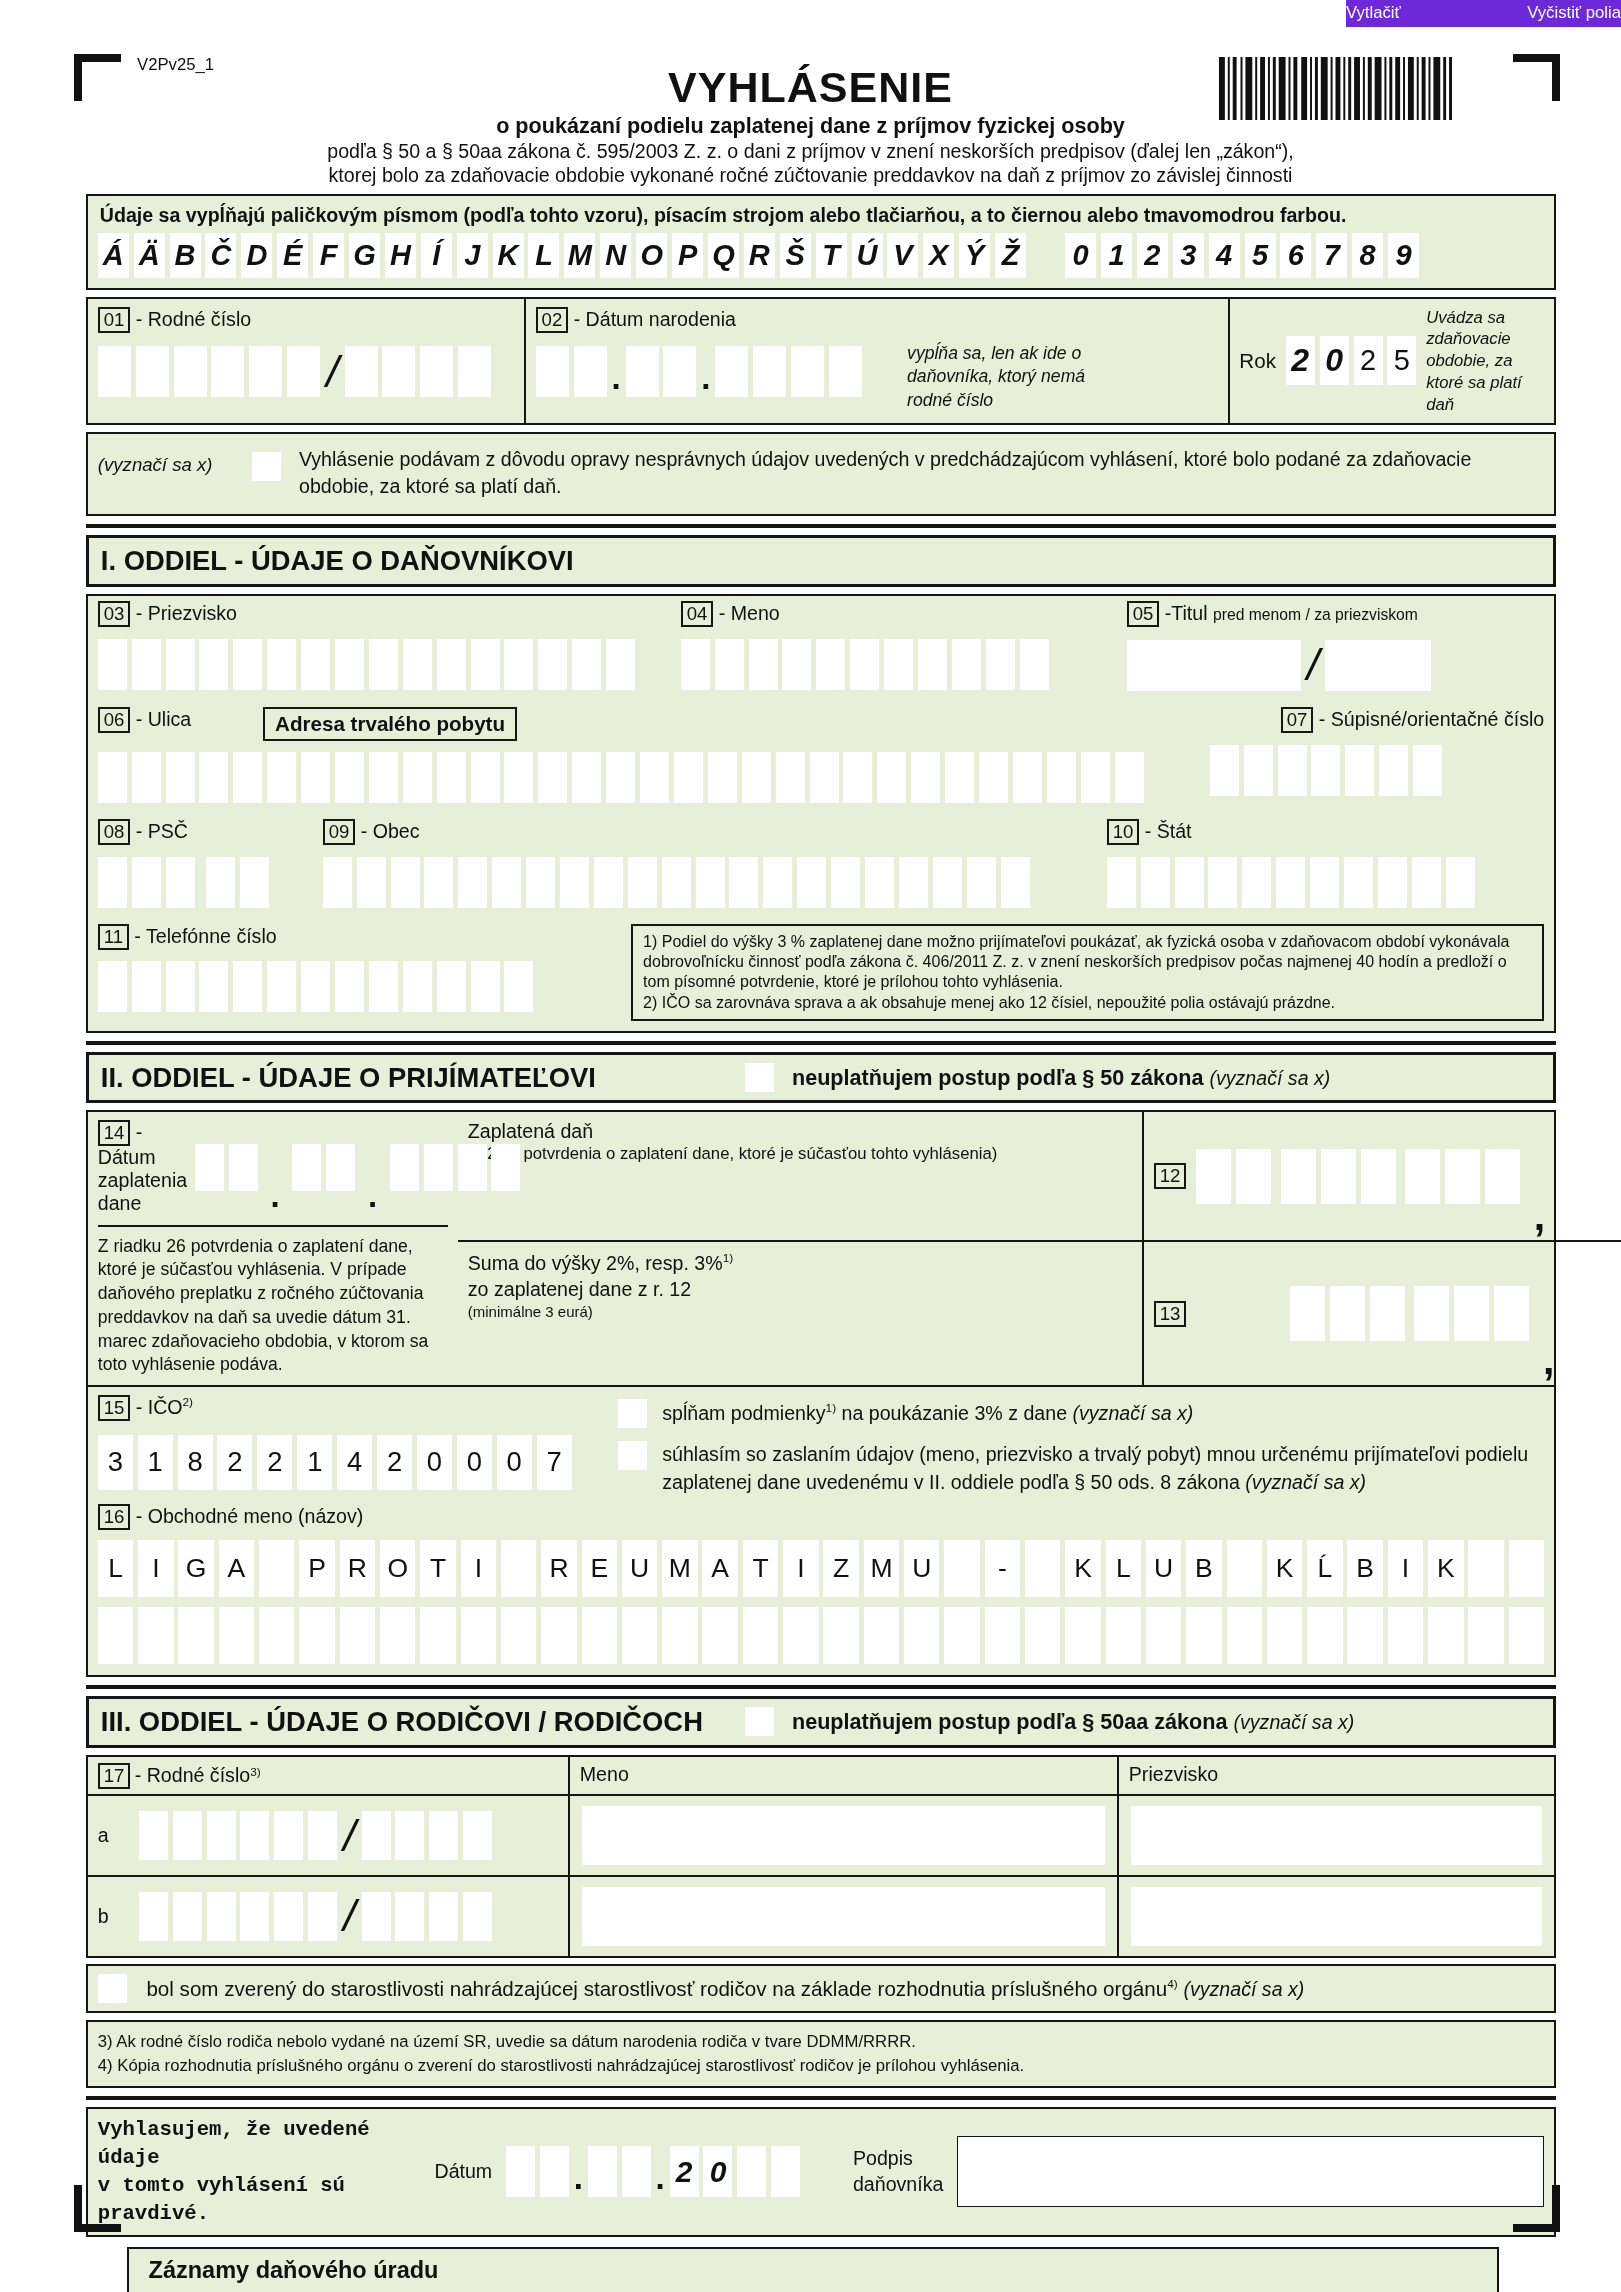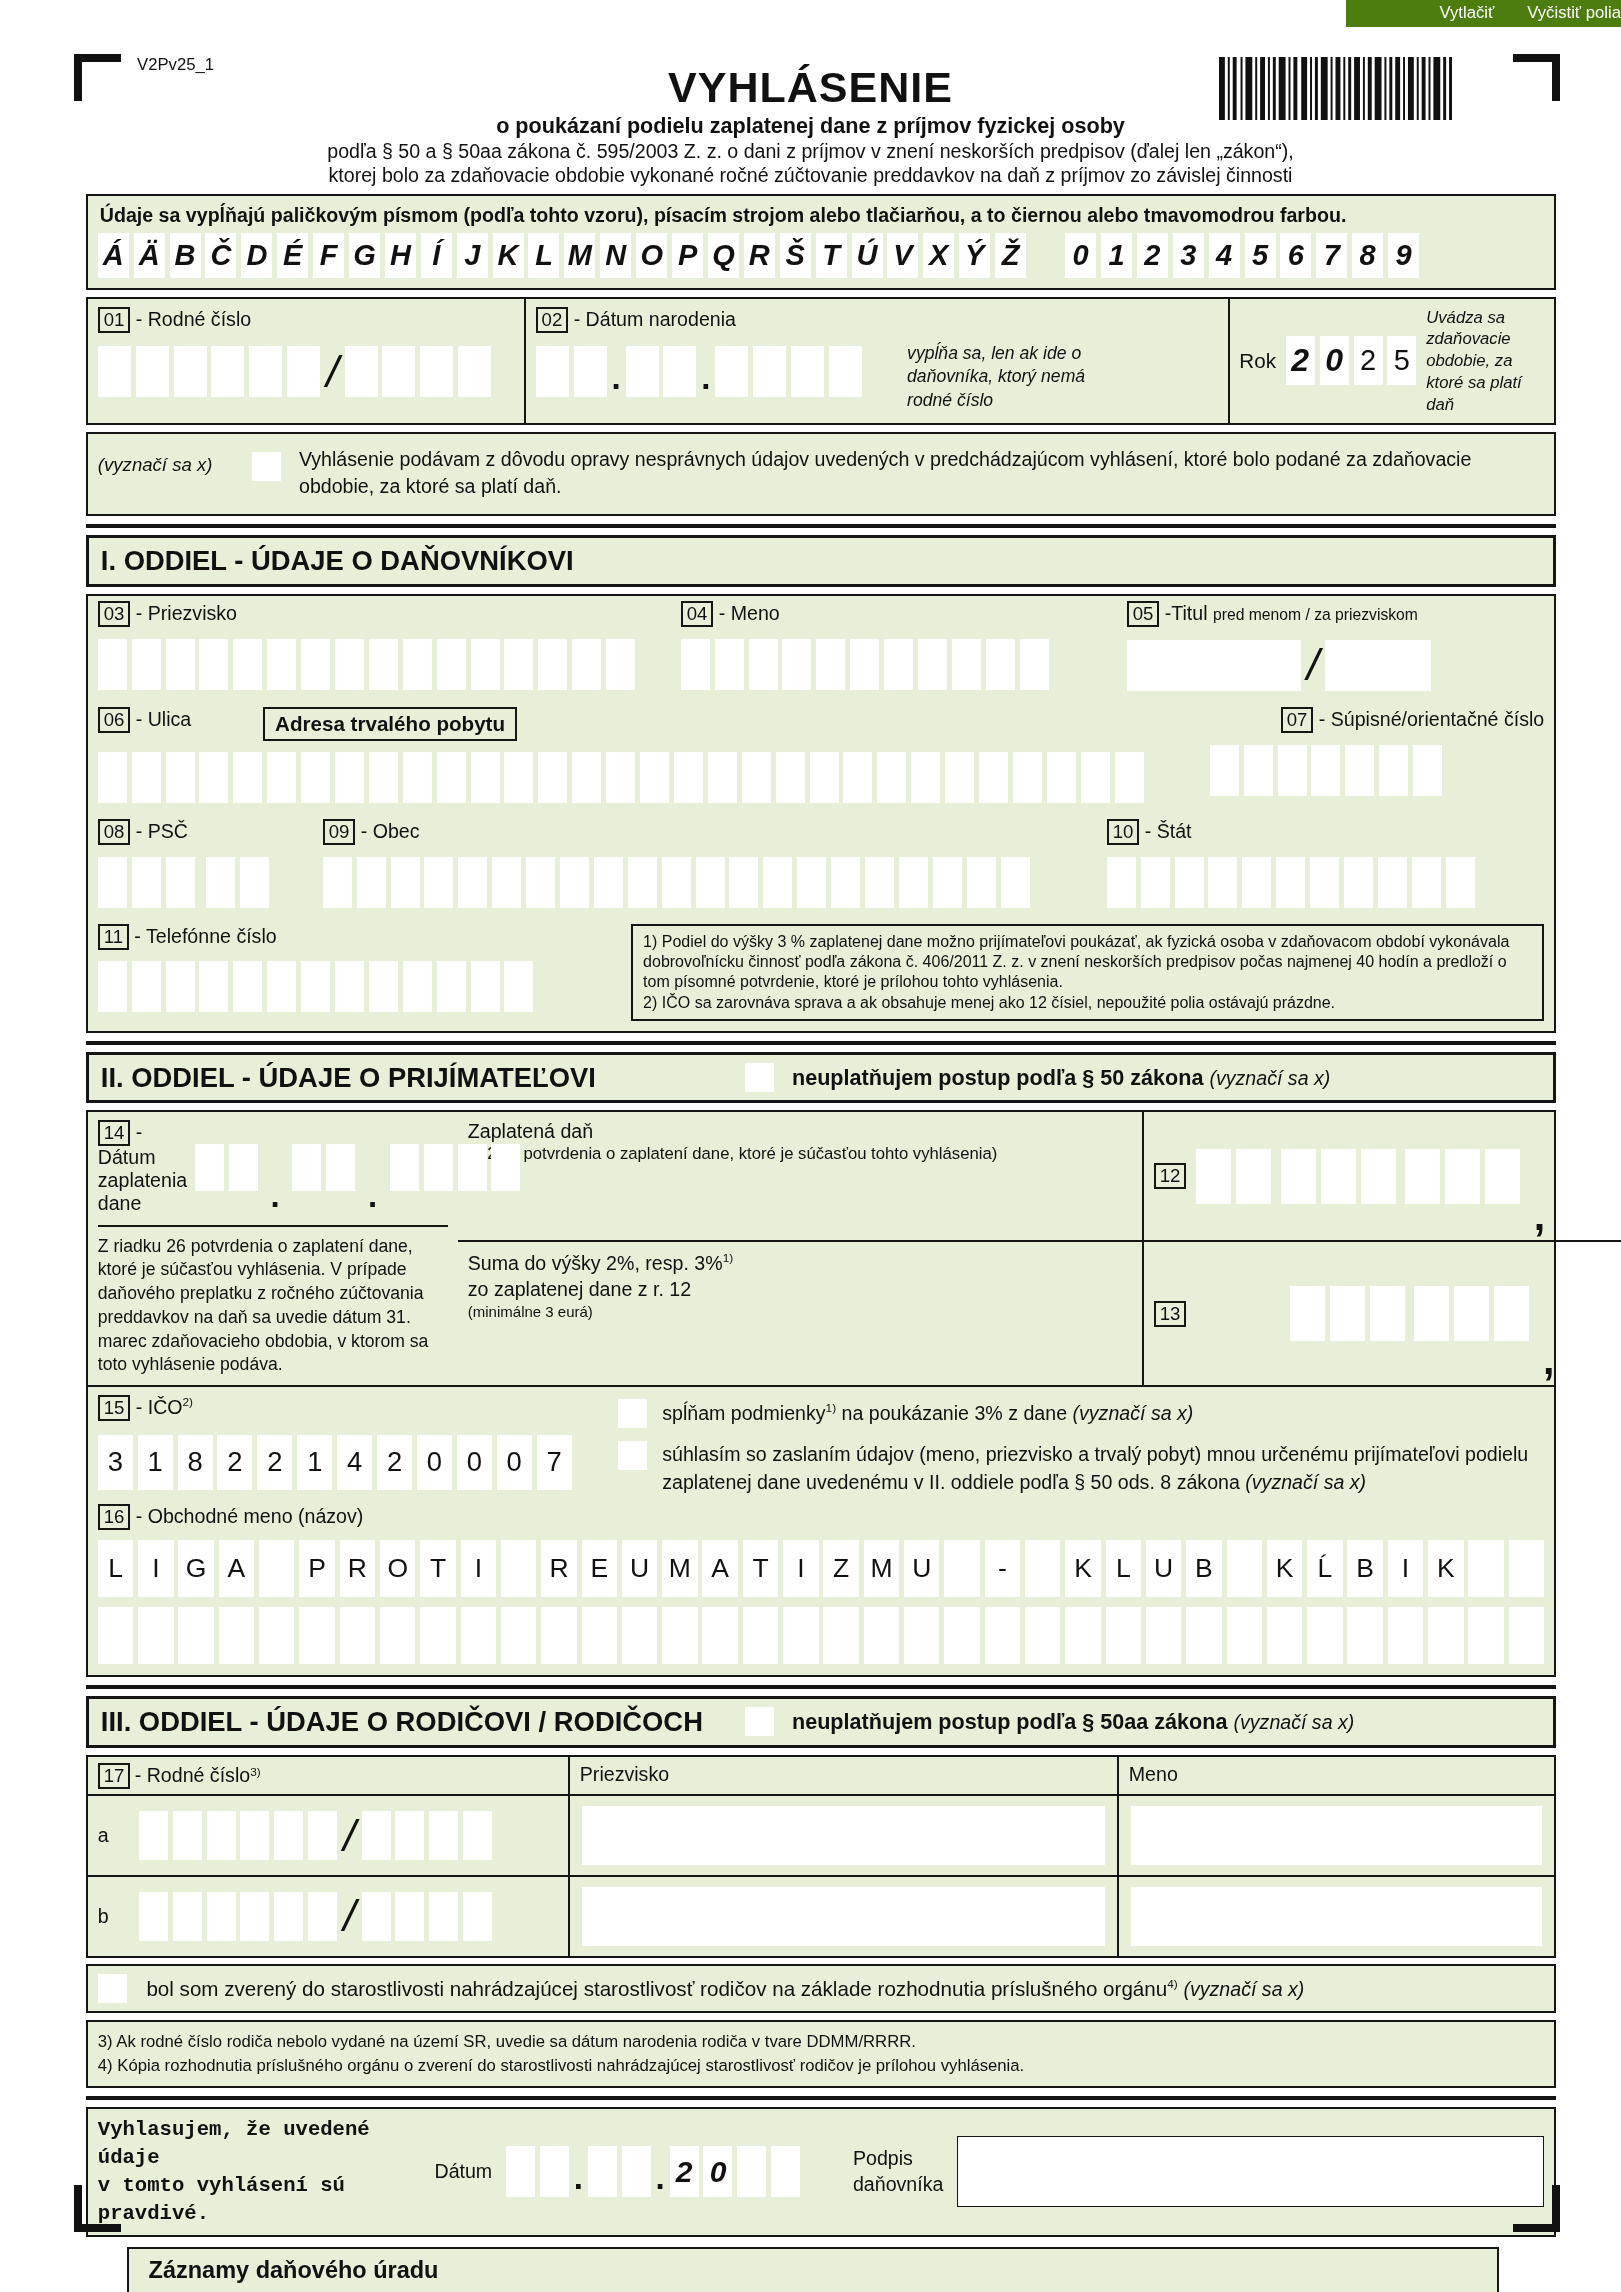--- a/index.html
+++ b/index.html
@@ -2,21 +2,21 @@
 <html><head>
 <meta charset="utf-8">
 <style>
   * { margin:0; padding:0; box-sizing:border-box; }
   html,body { background:#fff; }
   body {
     width:1621px; height:2293px; position:relative;
     font-family:"Liberation Sans", sans-serif; color:#111;
   }
   .redbar { position:absolute; top:0; right:0; width:275px; height:26.5px;
-    background:#4d7c0f; display:flex; align-items:center; justify-content:flex-end; gap:33px; }
+    background:#6d28d9; display:flex; align-items:center; justify-content:space-between; gap:33px; }
   .redbar button { background:none; border:none; color:#fff; font-size:16.7px;
     font-family:"Liberation Sans", sans-serif; cursor:pointer; }
   
   .cm { position:absolute; width:47px; height:47px; }
   .cm.tl { top:54px; left:74px; border-top:8.8px solid #111; border-left:8.8px solid #111; }
   .cm.tr { top:54px; right:61px; border-top:8.8px solid #111; border-right:8.8px solid #111; }
   .cm.bl { bottom:61px; left:74px; border-bottom:8.8px solid #111; border-left:8.8px solid #111; }
   .cm.br { bottom:61px; right:61px; border-bottom:8.8px solid #111; border-right:8.8px solid #111; }
 
   .formcode { position:absolute; top:55px; left:137px; font-size:16.7px; }
@@ -682,22 +682,22 @@
     <div style="font-size:21.6px;"><span class="b">neuplatňujem postup podľa § 50aa zákona</span>
       <span class="it" style="font-size:19.6px;">(vyznačí sa x)</span></div>
   </div>
 
   <div class="box">
     <div class="s3grid">
       <div class="s3c" style="grid-column:1 / 3;">
         <span class="badge">17</span>
         <span class="flbl">- Rodné číslo</span><sup>3)</sup>
       </div>
+      <div class="s3c flbl" style="border-left:2px solid #151515;">Meno</div>
       <div class="s3c flbl" style="border-left:2px solid #151515;">Priezvisko</div>
-      <div class="s3c flbl" style="border-left:2px solid #151515;">Meno</div>
 
       <div class="s3c bdr-t flbl" style="display:flex; align-items:center;">a</div>
       <div class="s3c bdr-t row" style="align-items:center;">
         <div class="comb h50">
             <span class="cc"></span>
             <span class="cc"></span>
             <span class="cc"></span>
             <span class="cc"></span>
             <span class="cc"></span>
             <span class="cc"></span>

